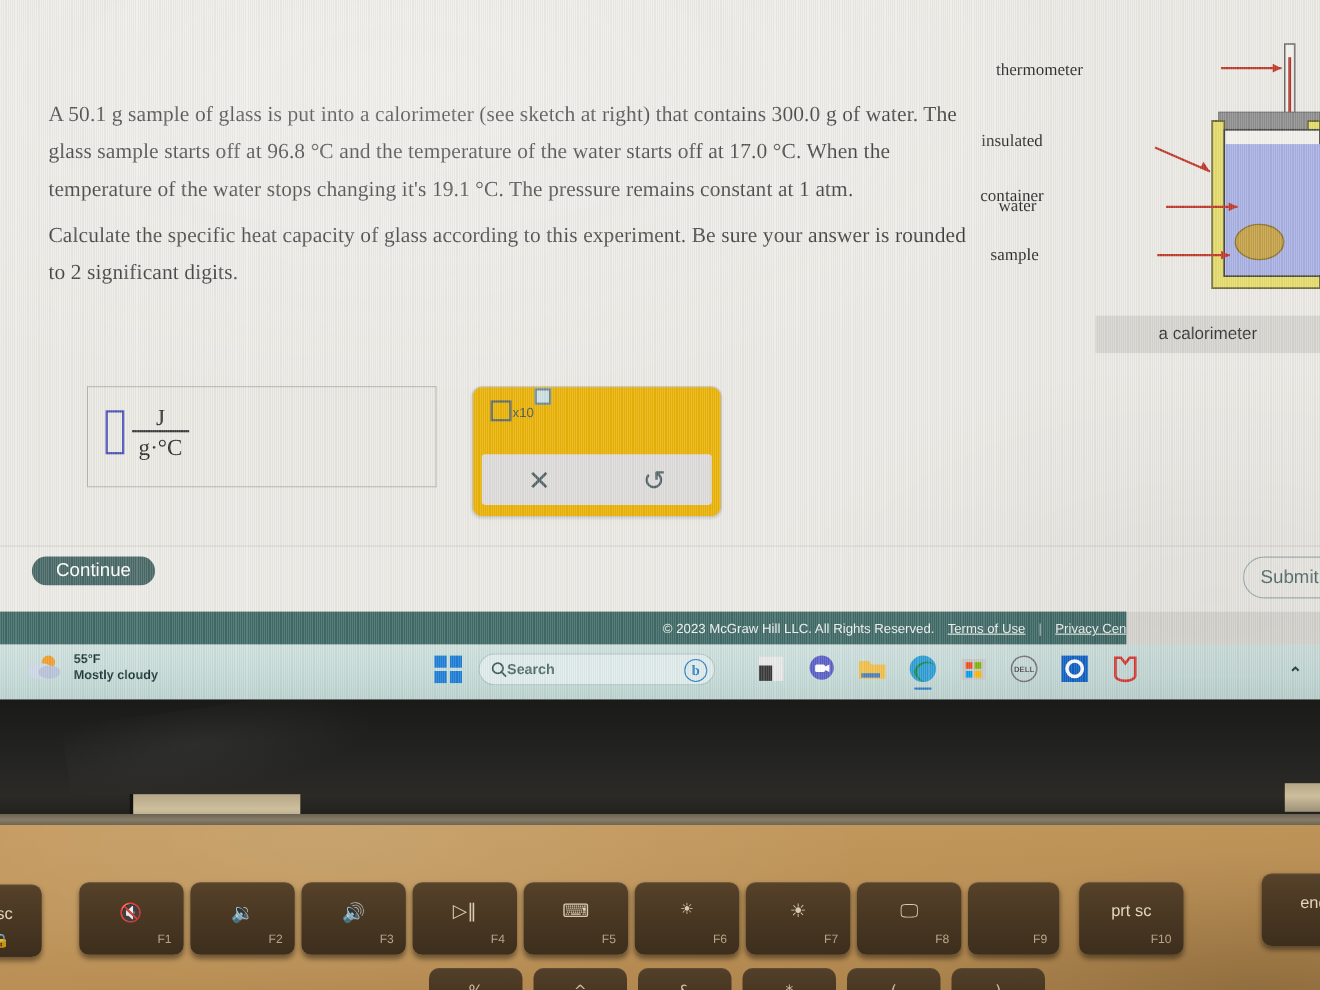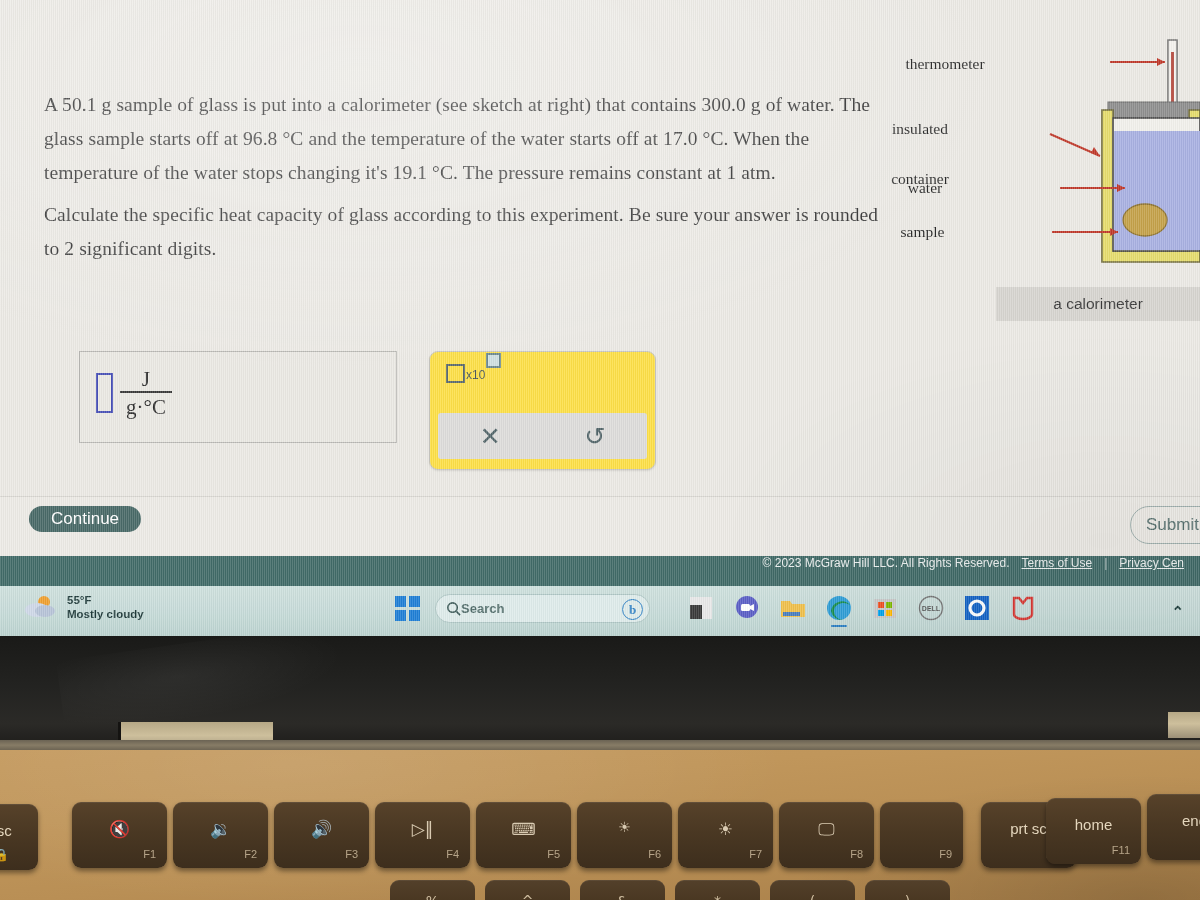--- a/index.html
+++ b/index.html
@@ -52,21 +52,21 @@
   }
   .frac { display:inline-flex; flex-direction:column; align-items:center;
           font-family:"Liberation Serif", serif; color:#2f2f2f; }
   .frac .numr { font-size:21px; line-height:22px; padding:0 14px 1px; }
   .frac .bar { width:100%; height:1.6px; background:#3a3a3a; }
   .frac .denr { font-size:21px; line-height:24px; padding:2px 6px 0; }
 
   
   .tool-panel {
     position:absolute; left:429px; top:351px; width:227px; height:119px;
-    background:#fde047; border:1px solid #c8c7c3; border-radius:9px;
+    background:#eab308; border:1px solid #c8c7c3; border-radius:9px;
     box-shadow:0 1px 2px rgba(0,0,0,.10);
   }
   .tool-top { position:absolute; left:16px; top:12px; display:flex; align-items:flex-start; }
   .box-outline { width:19px; height:19px; border:2px solid #5d6b6e; background:transparent; }
   .sci-x10 { font-size:12px; color:#4d5b5e; margin-left:1px; align-self:flex-end; padding-bottom:1px;}
   .box-sup { width:15px; height:15px; border:2px solid #6d8a90; background:#cfe0e2;
              margin-left:1px; margin-top:-11px; }
   .tool-row {
     position:absolute; left:8px; right:8px; bottom:10px; height:46px;
     background:#dedddb; border-radius:3px; display:flex;
@@ -97,23 +97,23 @@
   }
   .btn-submit {
     position:absolute; left:1130px; top:9px; width:110px; height:38px;
     background:transparent; color:#56706e; border:1px solid #9fb0ae; border-radius:19px;
     font-size:17px; display:flex; align-items:center; padding-left:15px;
     font-family:"Liberation Sans", sans-serif; white-space:nowrap; overflow:hidden;
   }
 
   
   .footer {
-    position:absolute; left:0; top:556px; width:1200px; height:30px;
-    background:#416b68; display:flex; justify-content:flex-end;
-    color:#eef2f1; font-size:12px; padding-right:16px; gap:12px; white-space:nowrap; overflow:hidden;
+    position:absolute; left:0; top:556px; width:1024px; height:30px;
+    background:#416b68; display:flex; align-items:center; justify-content:flex-end;
+    color:#eef2f1; font-size:12px; padding-right:0; gap:12px; white-space:nowrap; overflow:hidden;
   }
   .footer .sep { opacity:.65; }
   .footer .lnk { text-decoration:underline; }
 
   
   .taskbar {
     position:absolute; left:0; top:586px; width:1200px; height:50px;
     background:linear-gradient(180deg,#cfe1de 0%,#c6dbd8 55%,#bcd3d0 100%);
     font-weight:bold;
   }
@@ -421,24 +421,20 @@
       <span class="fn">F8</span>
     </div>
     <div class="key" style="left:880px; width:83px;">
       <span class="glyph"></span>
       <span class="fn">F9</span>
     </div>
     <div class="key" style="left:981px; width:95px;">
       <span class="word">prt sc</span>
       <span class="fn">F10</span>
     </div>
-    <div class="key" style="left:1046px; width:95px; top:-4px;">
-      <span class="word">home</span>
-      <span class="fn">F11</span>
-    </div>
     <div class="key" style="left:1147px; width:95px; top:-8px;">
       <span class="word">end</span>
     </div>
   </div>
 
   <div class="keyrow2">
     <div class="key2" style="left:390px; width:85px;">%</div>
     <div class="key2" style="left:485px; width:85px;">^</div>
     <div class="key2" style="left:580px; width:85px;">&amp;</div>
     <div class="key2" style="left:675px; width:85px;">*</div>

